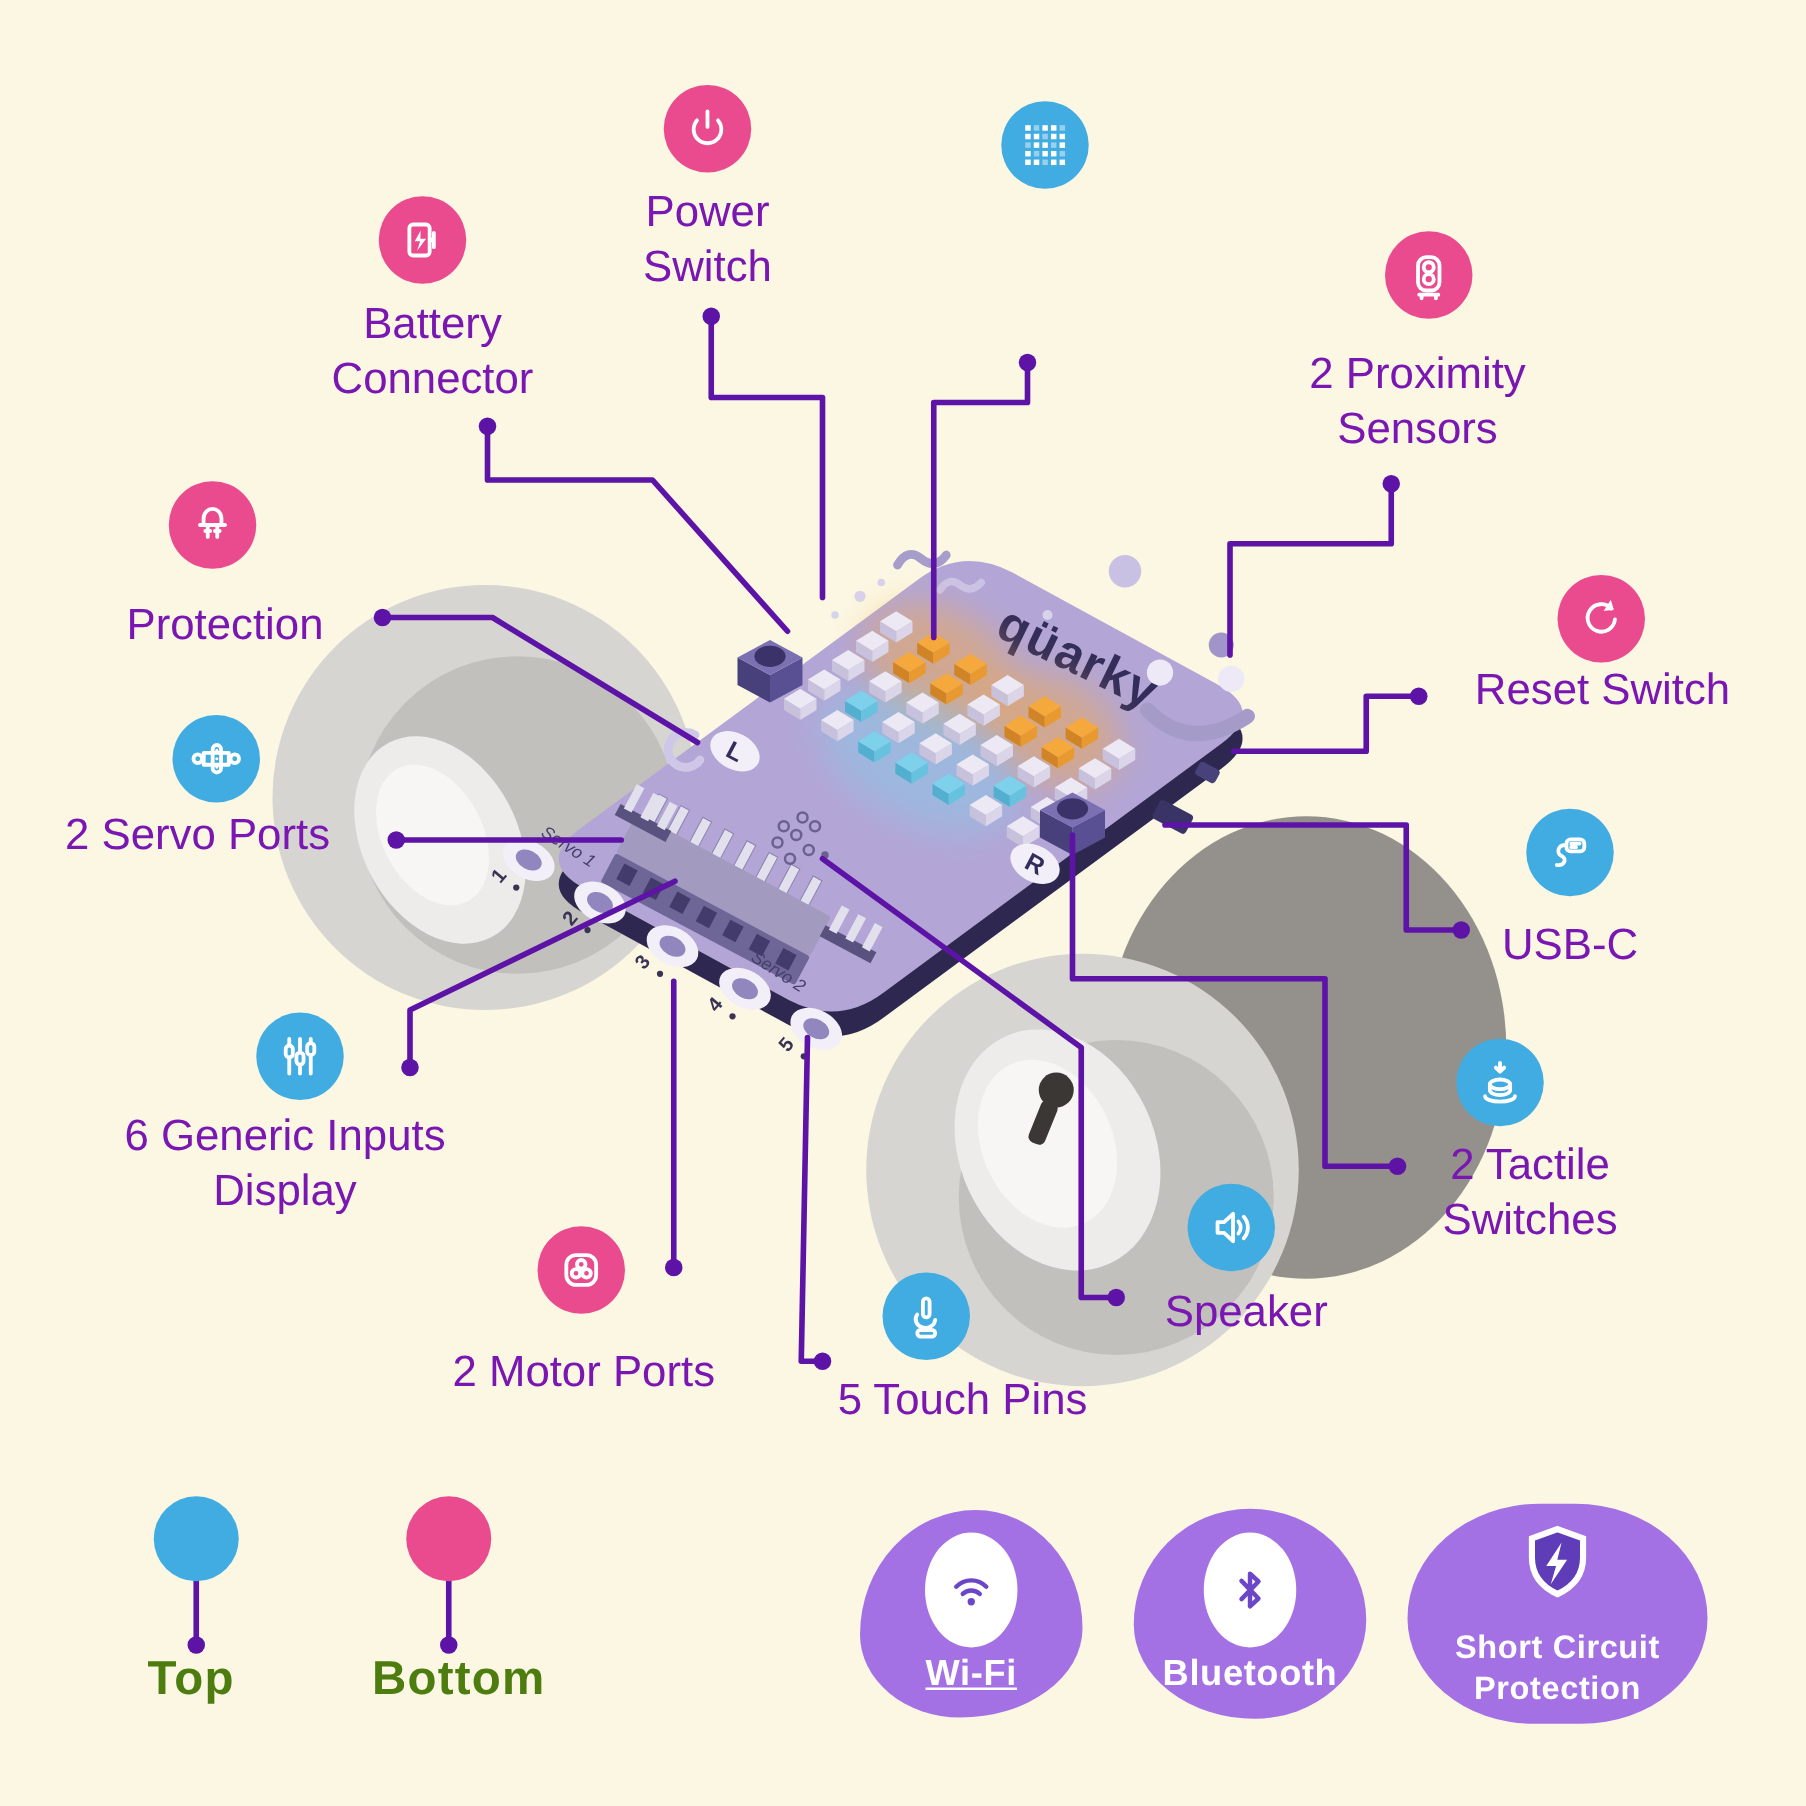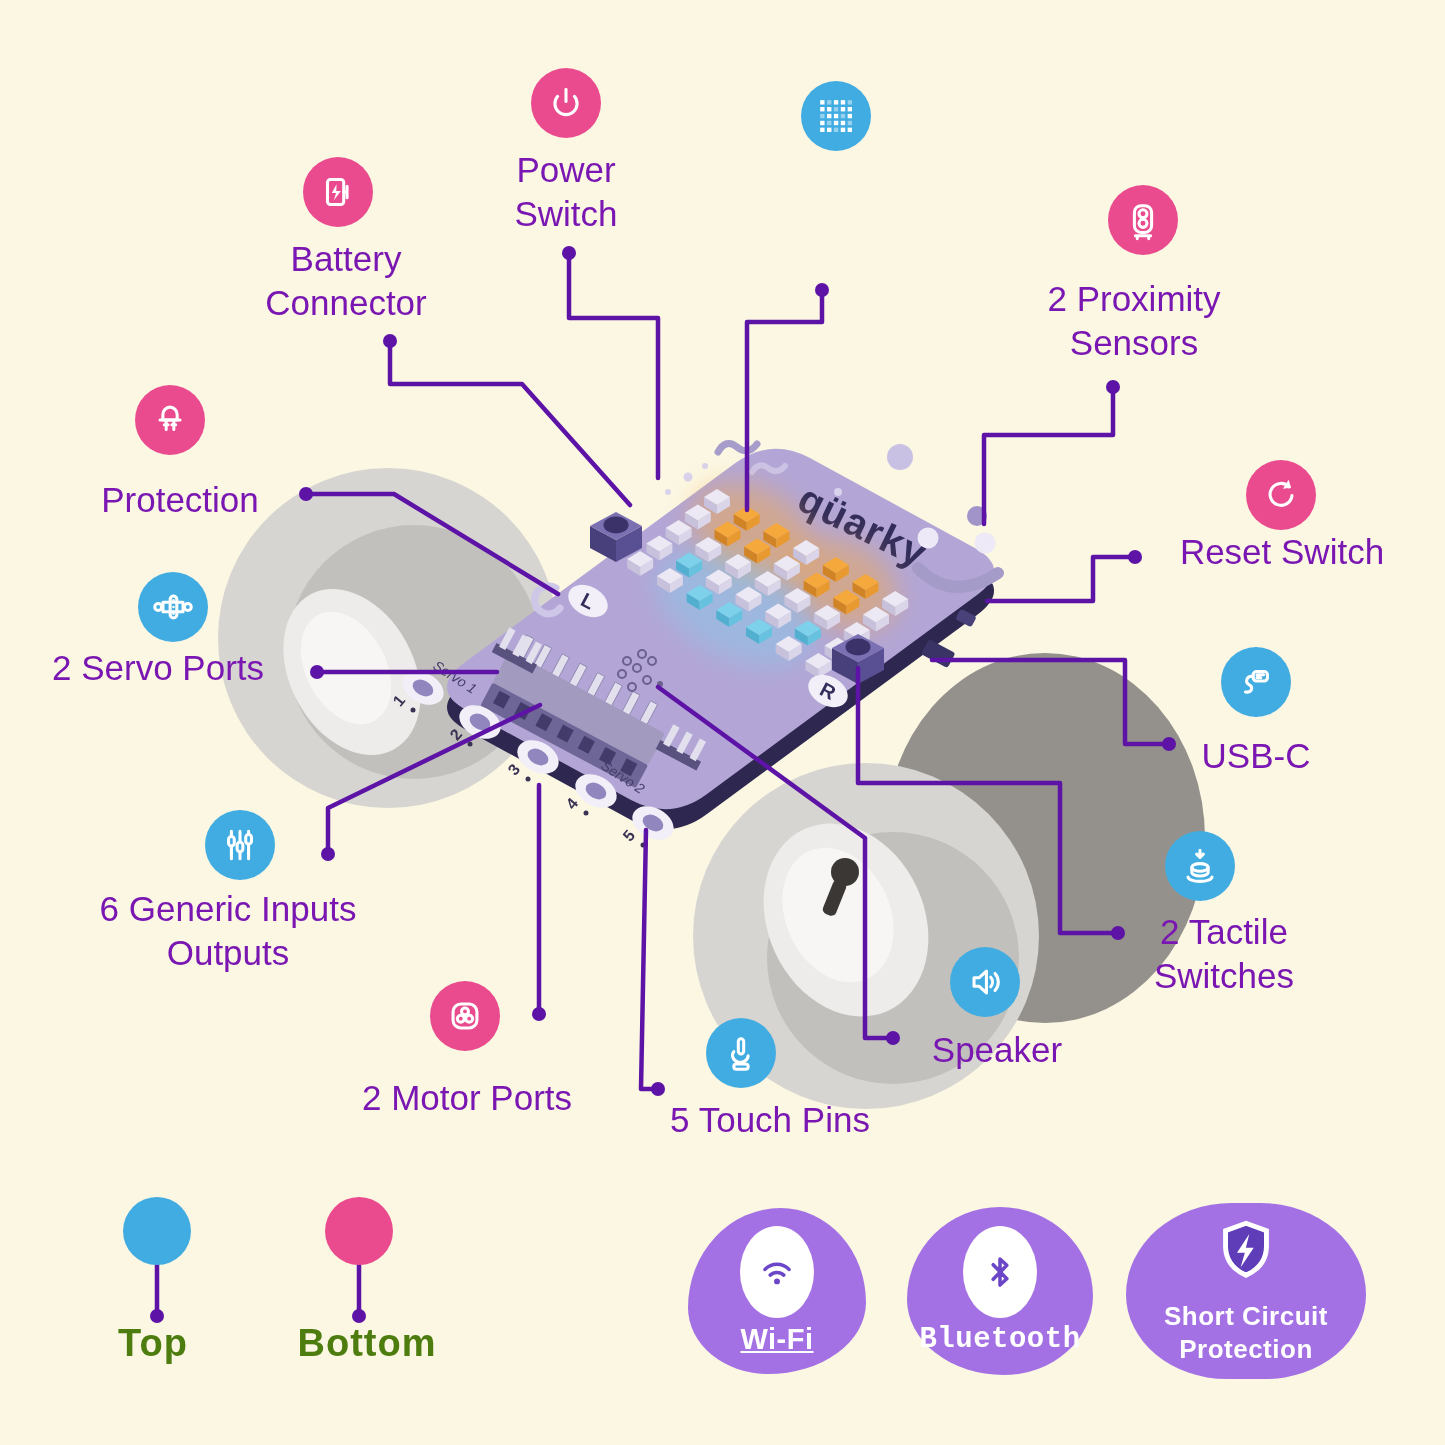--- a/index.html
+++ b/index.html
@@ -16,21 +16,21 @@
   .lbl{position:absolute;transform:translateX(-50%);text-align:center;color:#7A16B2;
        font-size:35px;line-height:44px;white-space:nowrap;}
   
   .legend-dot{position:absolute;width:68px;height:68px;border-radius:50%;transform:translate(-50%,-50%);}
   .legend-label{position:absolute;transform:translateX(-50%);color:#4d7c0f;font-size:38px;font-weight:800;
        letter-spacing:1px;white-space:nowrap;}
   
   .badge{position:absolute;transform:translate(-50%,-50%);background:#A471E4;color:#fff;
          display:flex;flex-direction:column;align-items:center;justify-content:center;text-align:center;}
   .badge-wifi{width:178px;height:166px;border-radius:52% 48% 55% 45% / 60% 57% 43% 40%;text-decoration:underline;}
-  .badge-bt{width:186px;height:168px;border-radius:50% 50% 48% 52% / 55% 53% 47% 45%;font-family:Liberation Mono, monospace;}
+  .badge-bt{width:186px;height:168px;border-radius:50% 50% 48% 52% / 55% 53% 47% 45%;}
   .badge-scp{width:240px;height:176px;border-radius:44% 44% 42% 42% / 52% 52% 48% 48%;}
   .badge-oval{width:74px;height:92px;border-radius:50%;background:#fff;display:flex;align-items:center;
          justify-content:center;margin-bottom:5px;}
   .badge-oval svg{width:46px;height:46px;fill:none;stroke:#6C46C8;stroke-width:3.4;stroke-linecap:round;stroke-linejoin:round;}
   .badge-label{font-size:29px;font-weight:700;letter-spacing:.5px;}
   .badge-label.small{font-size:26px;line-height:33px;}
   .badge-shield svg{width:72px;height:80px;}
 </style>
 </head>
 <body>
@@ -531,21 +531,21 @@
   <div class="icon blue" style="left:240px;top:845px">
     <svg viewBox="0 0 44 44">
         <path d="M13,7.5 v29 M22,7.5 v29 M31,7.5 v29"></path>
       <rect x="10" y="13" width="6" height="10" rx="3" fill="#41ACE1"></rect>
       <rect x="19" y="19" width="6" height="10" rx="3" fill="#41ACE1"></rect>
       <rect x="28" y="11" width="6" height="10" rx="3" fill="#41ACE1"></rect>
       </svg>
   </div>
   <div class="lbl" style="left:228px;top:887px">
     <div>6 Generic Inputs</div>
-      <div>Outputs</div>
+      <div>Display</div>
   </div>
 
   <div class="icon blue" style="left:1200px;top:866px">
     <svg viewBox="0 0 44 44">
         <path d="M22,5.5 v6.5 M18.5,9.5 l3.5,3.5 3.5,-3.5"></path>
       <ellipse cx="22" cy="23.5" rx="8.5" ry="4"></ellipse>
       <path d="M13.5,23.5 v5 c0,2.2 3.8,4 8.5,4 s8.5,-1.8 8.5,-4 v-5"></path>
       <path d="M9.5,33.5 c0,2.6 5.6,4.6 12.5,4.6 s12.5,-2 12.5,-4.6"></path>
       </svg>
   </div>

